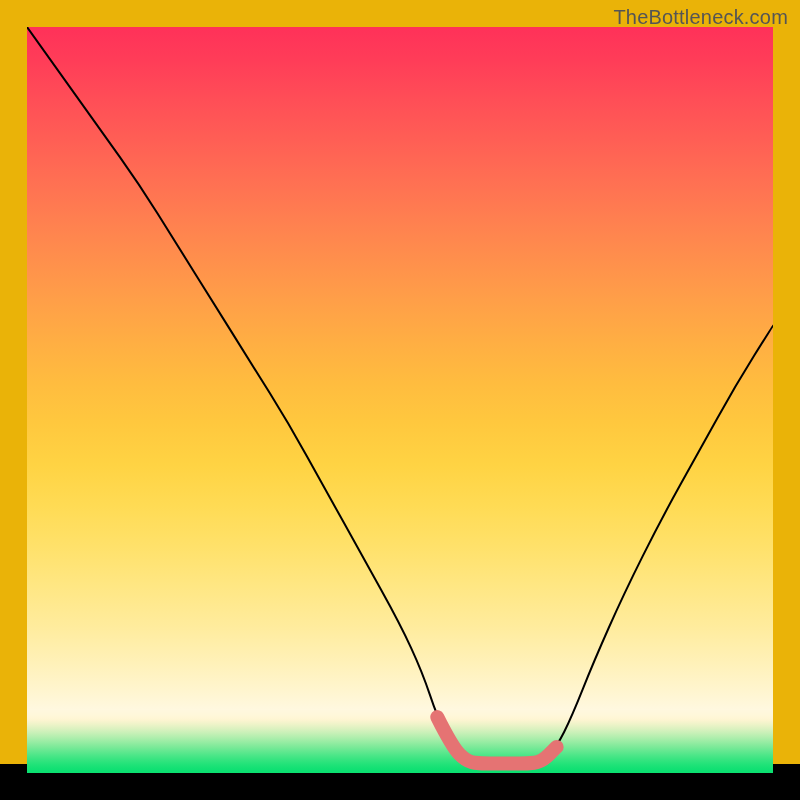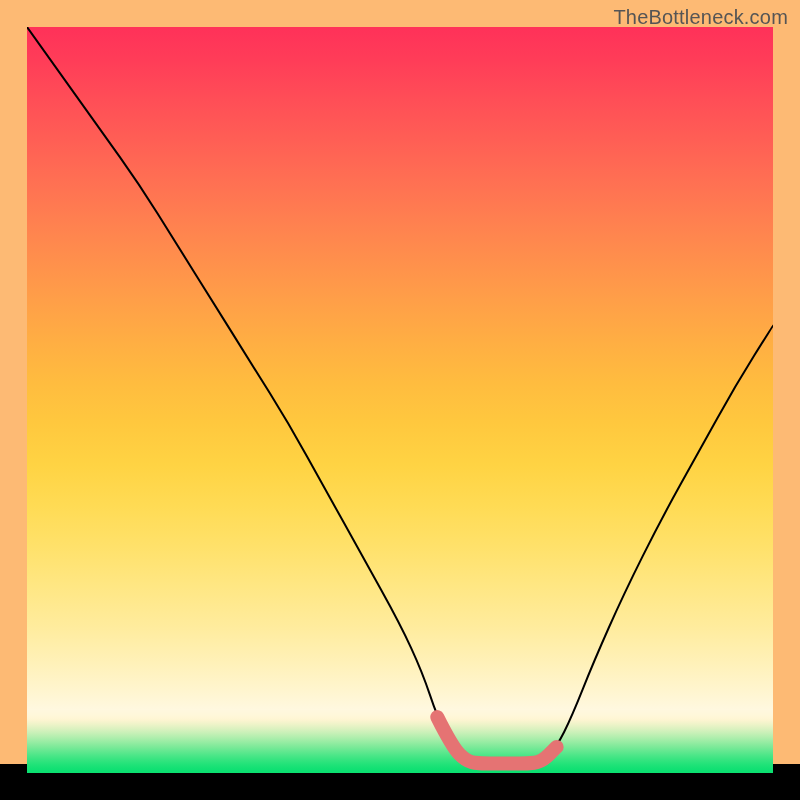--- a/index.html
+++ b/index.html
@@ -8,21 +8,21 @@
     width: 800px;
     height: 800px;
     overflow: hidden;
     background: #000;
     font-family: Arial, Helvetica, sans-serif;
   }
   .stage {
     position: relative;
     width: 800px;
     height: 764px;
-    background: #fdba74;
+    background: #eab308;
   }
   .plot-area {
     position: absolute;
     left: 27px;
     top: 27px;
     width: 746px;
     height: 746px;
     overflow: hidden;
   }
   

